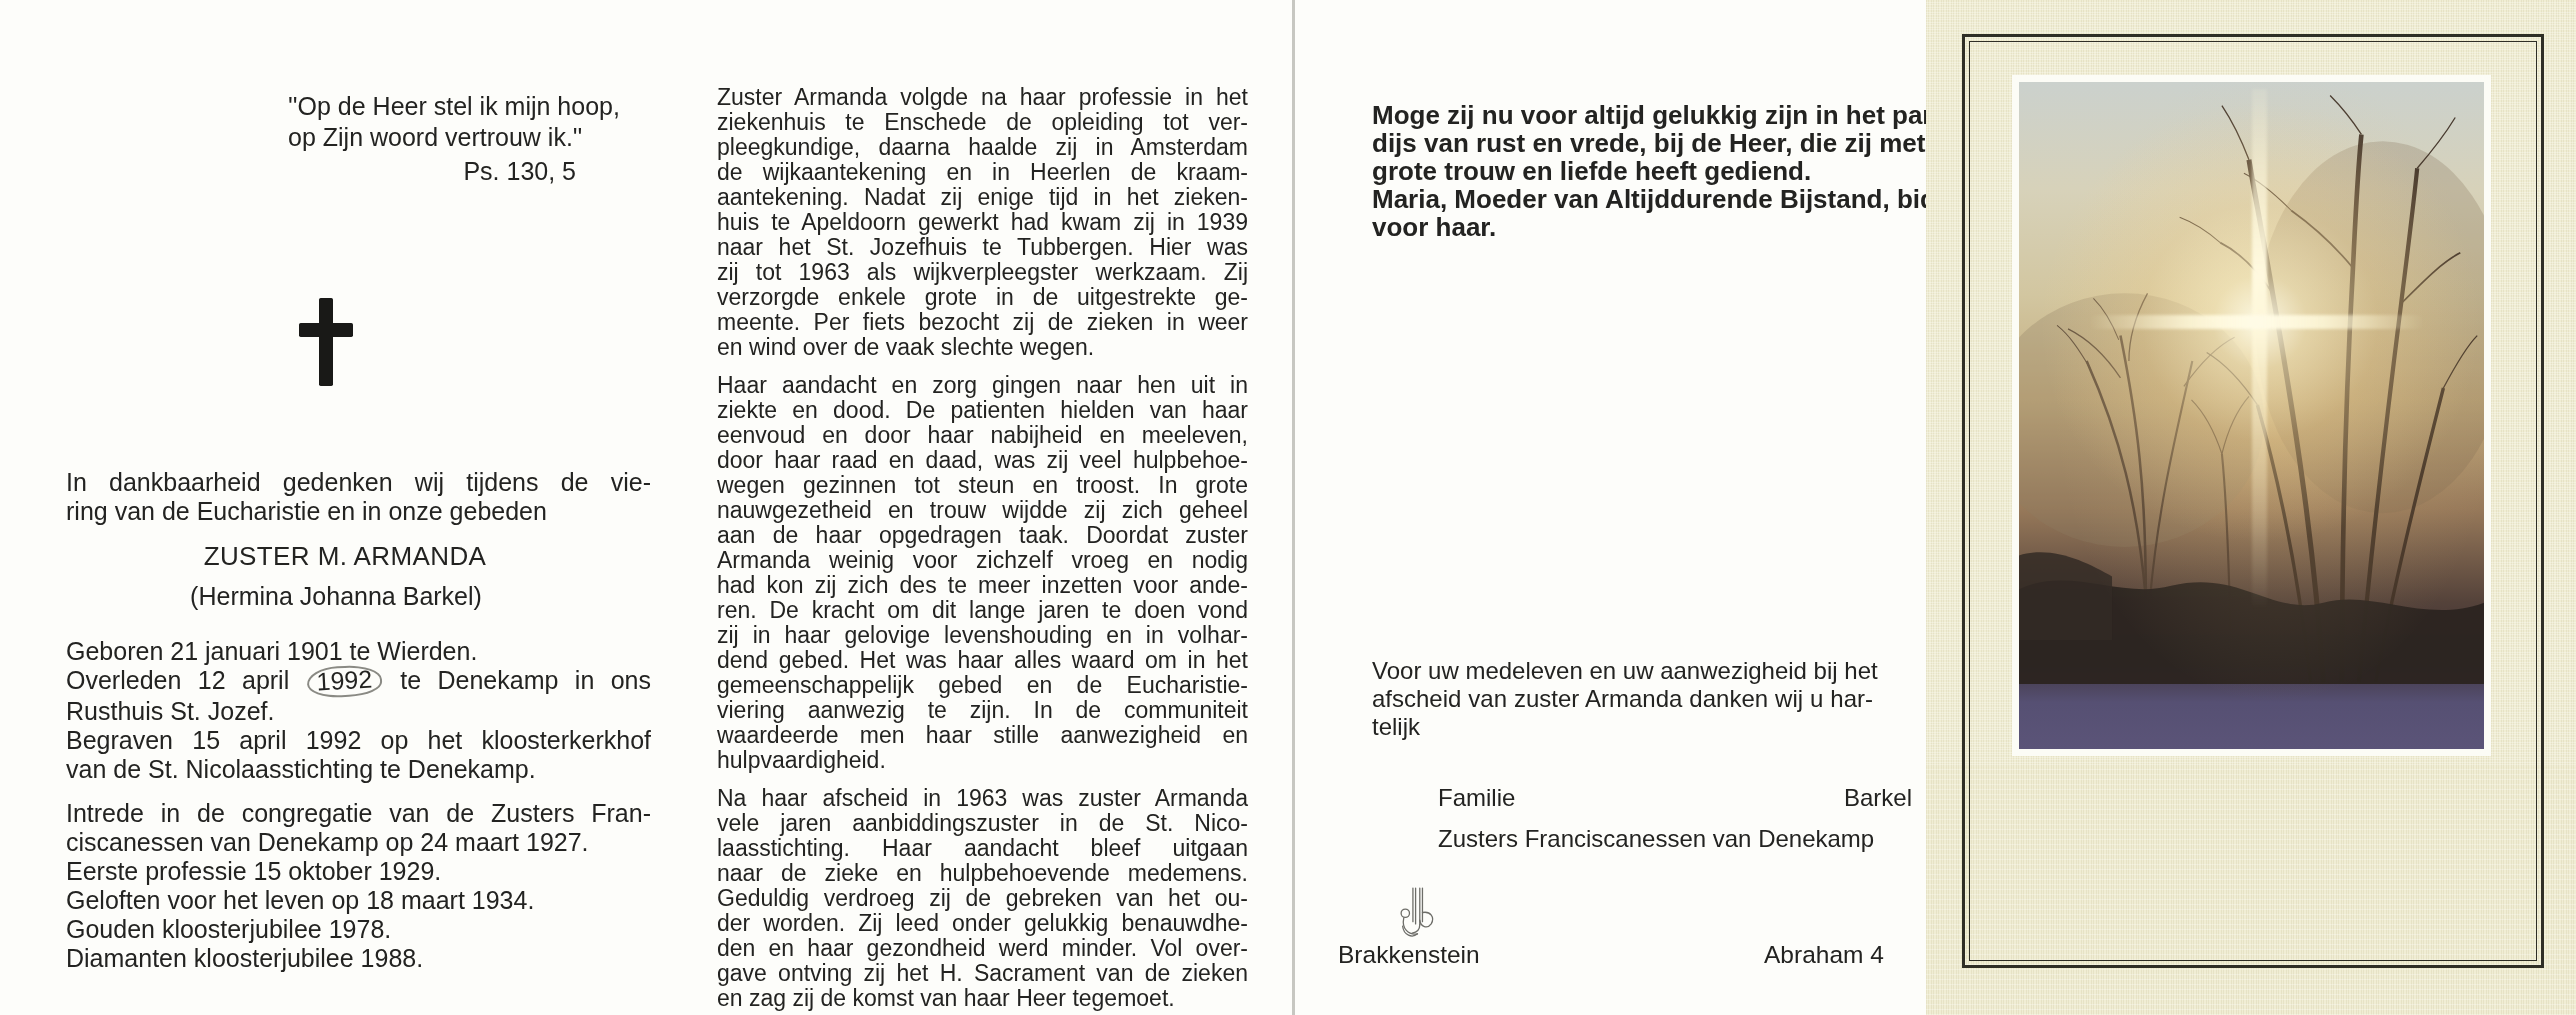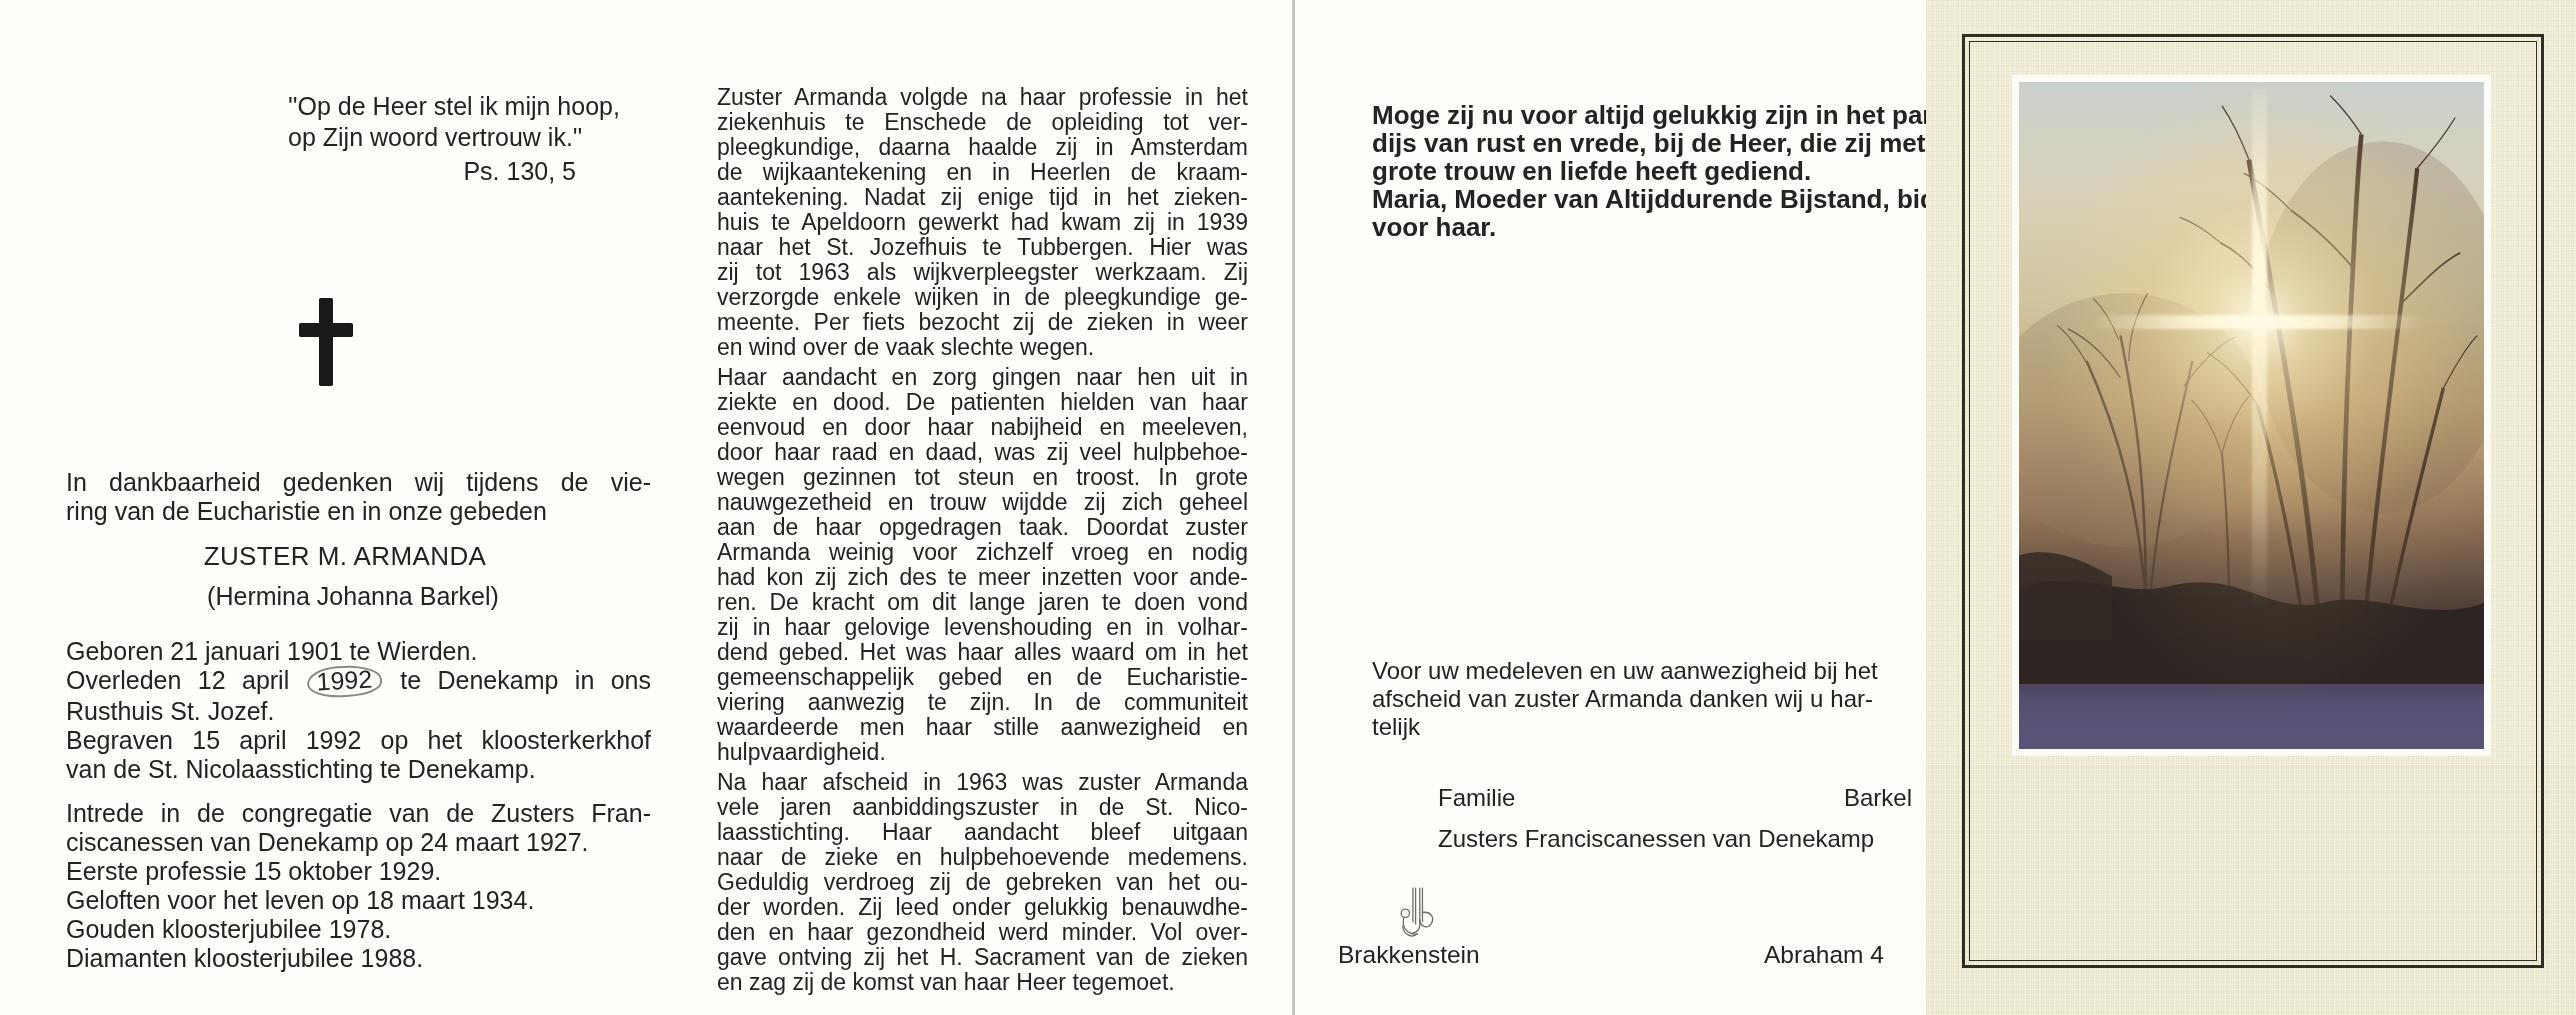--- a/index.html
+++ b/index.html
@@ -16,29 +16,29 @@
 
   
   #quote{left:288px;top:91px;width:288px;font-size:25px;line-height:31px;}
   #quote .jline{text-align:justify;text-align-last:justify;}
   #quote-ref{left:288px;top:157px;width:288px;font-size:25px;text-align:right;}
   #memorial-cross{left:299px;top:298px;width:54px;height:88px;}
   #memorial-cross .v{position:absolute;left:20px;top:0;width:13.5px;height:88px;background:#191917;border-radius:1.7px;}
   #memorial-cross .h{position:absolute;left:0;top:25px;width:54px;height:13.5px;background:#191917;border-radius:1.7px;}
   #intro{left:66px;top:468px;width:585px;font-size:25px;line-height:29px;}
   #name{left:66px;top:541px;width:558px;font-size:26px;font-weight:normal;text-align:center;letter-spacing:0.4px;}
-  #birth-name{left:74px;top:582px;width:558px;font-size:25px;text-align:center;}
+  #birth-name{left:57px;top:582px;width:558px;font-size:25px;text-align:center;}
   #vitals{left:66px;top:637px;width:585px;font-size:25px;line-height:29px;}
   #milestones{left:66px;top:799px;width:585px;font-size:25px;line-height:29px;}
   .pencil-circle{display:inline-block;border:2.5px solid #8a8a84;border-radius:46% 54% 50% 50%/60% 55% 48% 52%;
                  padding:0 7.6px 1.7px 7.6px;margin:0 1.7px;transform:rotate(-3deg);line-height:1;}
 
   
   #column-2{left:717px;top:85px;width:531px;font-size:23px;line-height:25px;}
-  #column-2 .para + .para{margin-top:5px;}
+  #column-2 .para + .para{margin-top:13px;}
 
   
   #prayer{left:1372px;top:101px;width:501px;font-size:26px;line-height:28px;font-weight:bold;}
   #thanks{left:1372px;top:657px;width:501px;font-size:24px;line-height:28px;}
   #signatures{left:1438px;top:777px;width:474px;font-size:24px;line-height:41px;}
   #publisher-logo{left:1392px;top:882px;width:51px;height:61px;}
   #publisher-name{left:1338px;top:941px;font-size:24.5px;}
   #series-label{left:1764px;top:941px;font-size:24.5px;}
 
   
@@ -128,21 +128,21 @@
   <div class="abs" id="column-2">
     <div class="para">
         <div class="jline fill">Zuster Armanda volgde na haar professie in het</div>
         <div class="jline fill">ziekenhuis te Enschede de opleiding tot ver-</div>
         <div class="jline fill">pleegkundige, daarna haalde zij in Amsterdam</div>
         <div class="jline fill">de wijkaantekening en in Heerlen de kraam-</div>
         <div class="jline fill">aantekening. Nadat zij enige tijd in het zieken-</div>
         <div class="jline fill">huis te Apeldoorn gewerkt had kwam zij in 1939</div>
         <div class="jline fill">naar het St. Jozefhuis te Tubbergen. Hier was</div>
         <div class="jline fill">zij tot 1963 als wijkverpleegster werkzaam. Zij</div>
-        <div class="jline fill">verzorgde enkele wijken in de pleegkundige ge-</div>
+        <div class="jline fill">verzorgde enkele grote in de uitgestrekte ge-</div>
         <div class="jline fill">meente. Per fiets bezocht zij de zieken in weer</div>
         <div class="jline">en wind over de vaak slechte wegen.</div>
       </div>
     <div class="para">
         <div class="jline fill">Haar aandacht en zorg gingen naar hen uit in</div>
         <div class="jline fill">ziekte en dood. De patienten hielden van haar</div>
         <div class="jline fill">eenvoud en door haar nabijheid en meeleven,</div>
         <div class="jline fill">door haar raad en daad, was zij veel hulpbehoe-</div>
         <div class="jline fill">wegen gezinnen tot steun en troost. In grote</div>
         <div class="jline fill">nauwgezetheid en trouw wijdde zij zich geheel</div>

